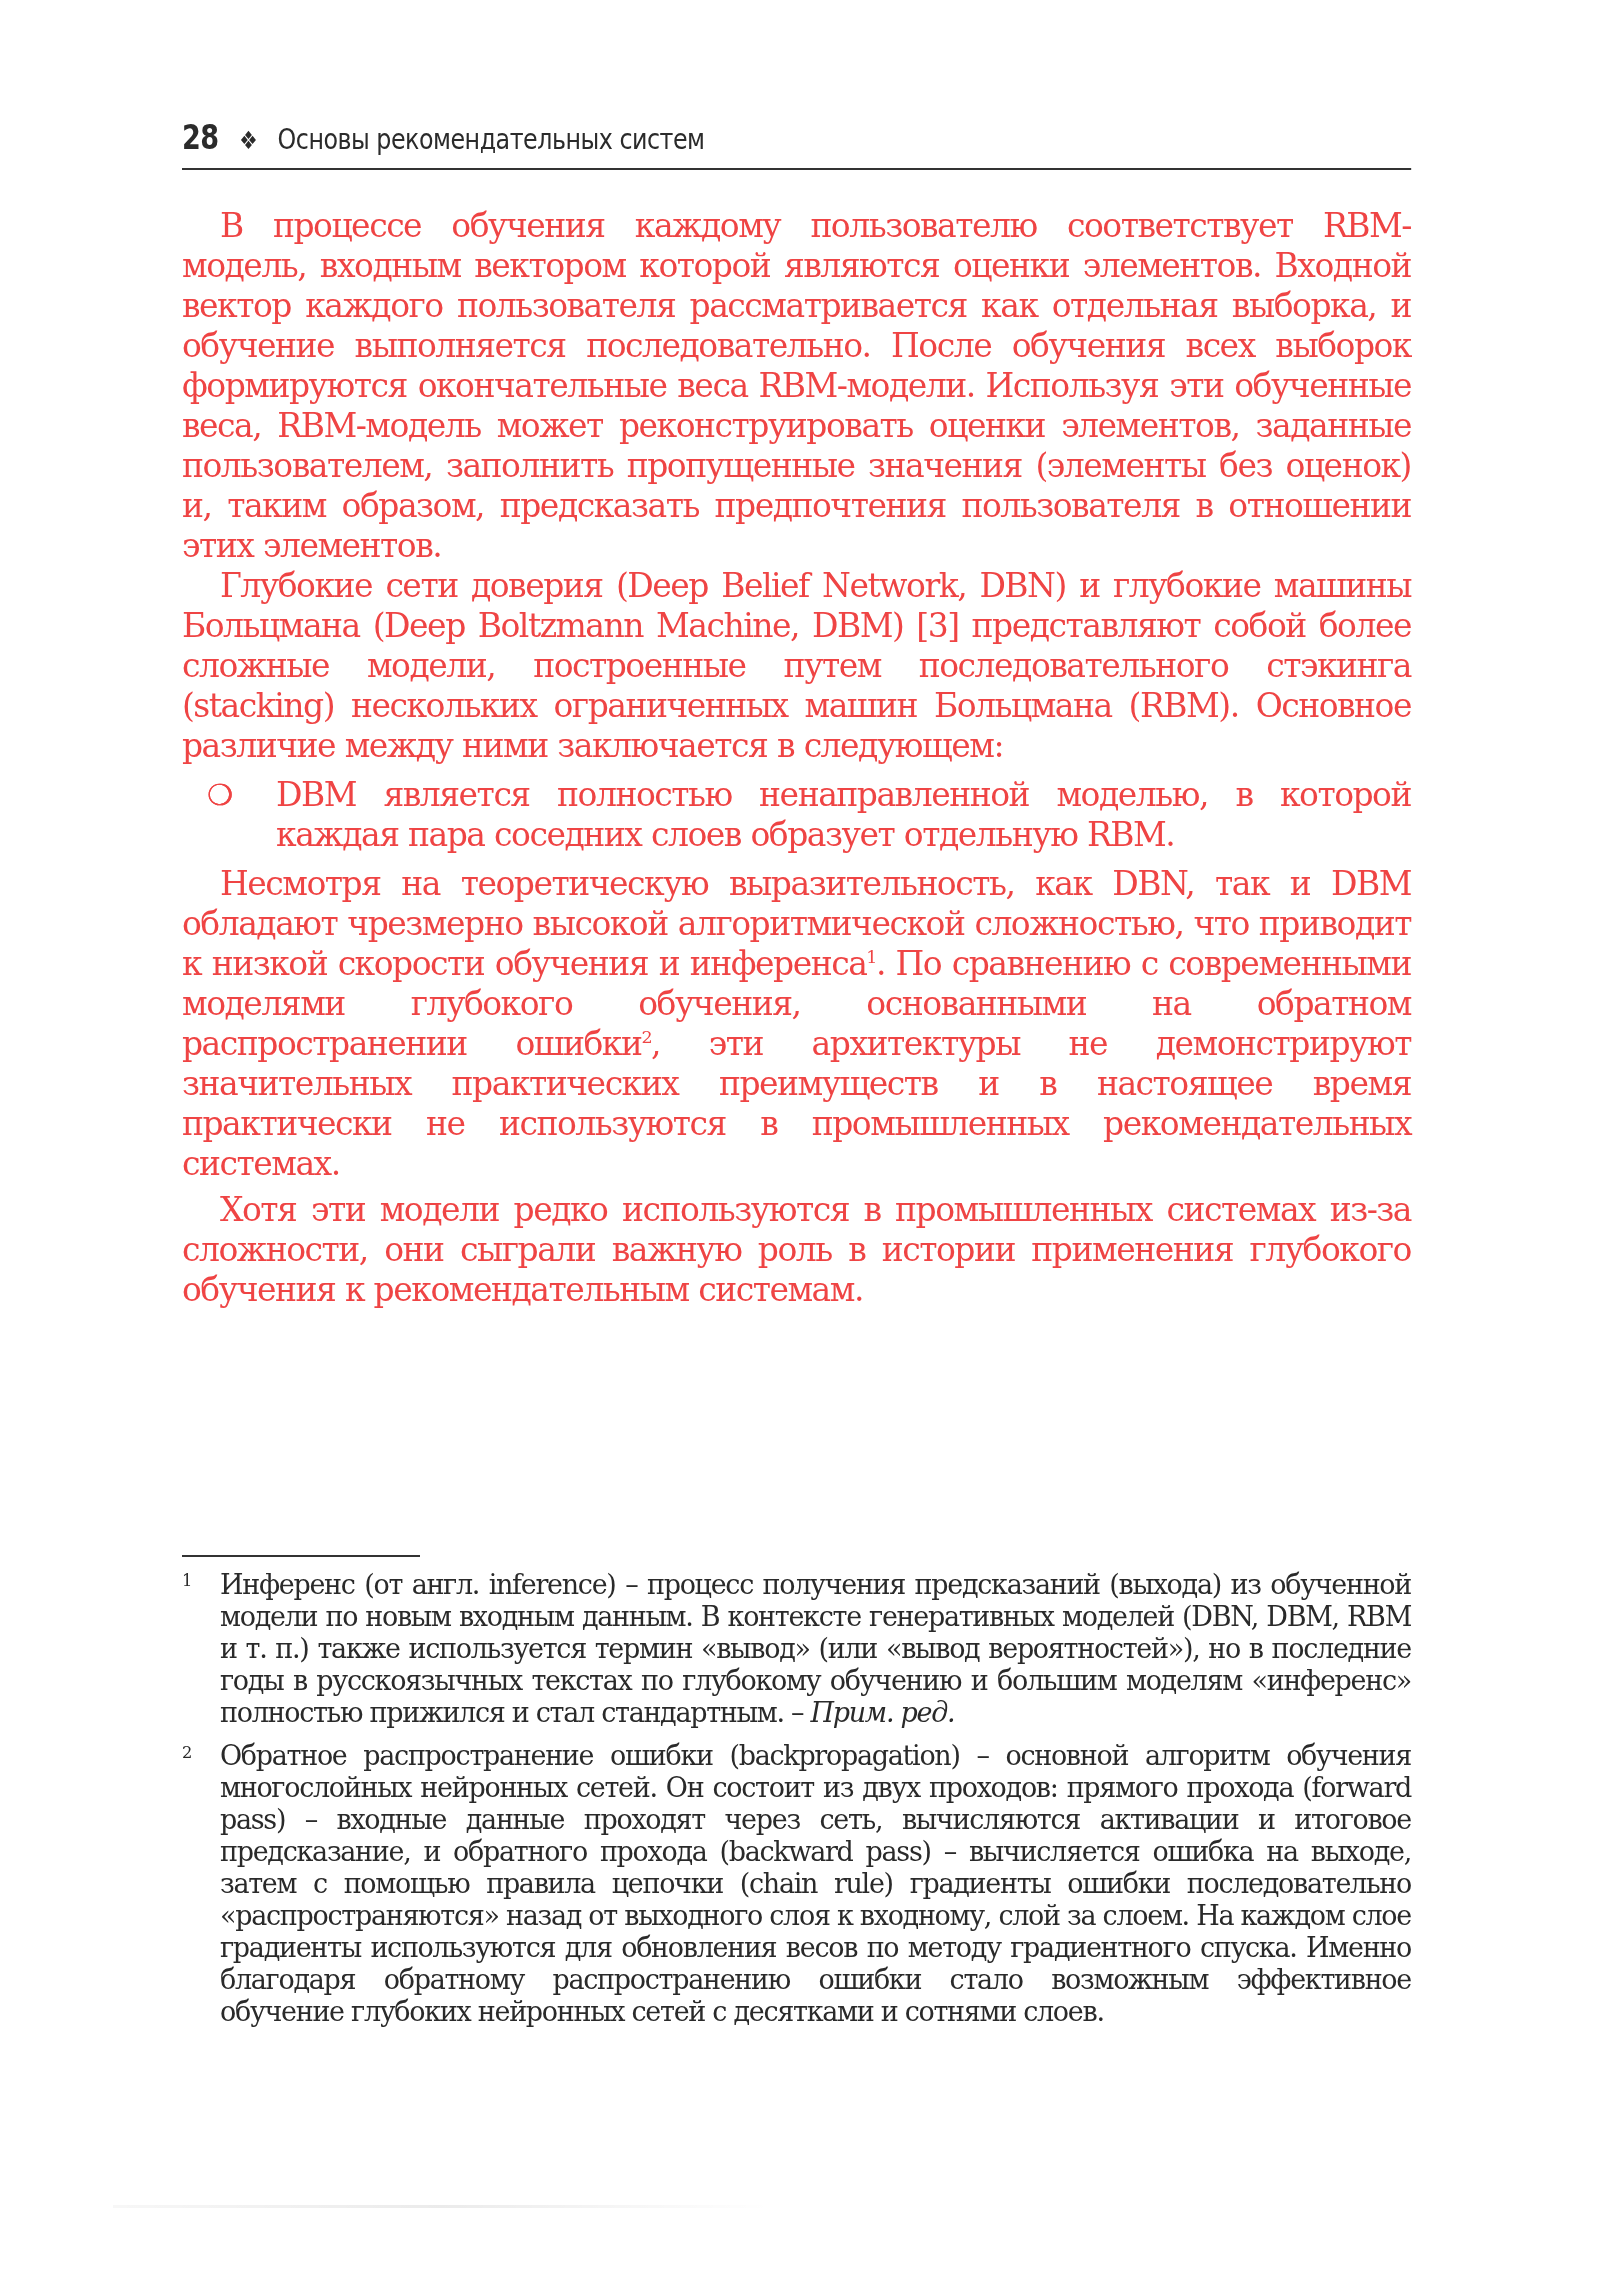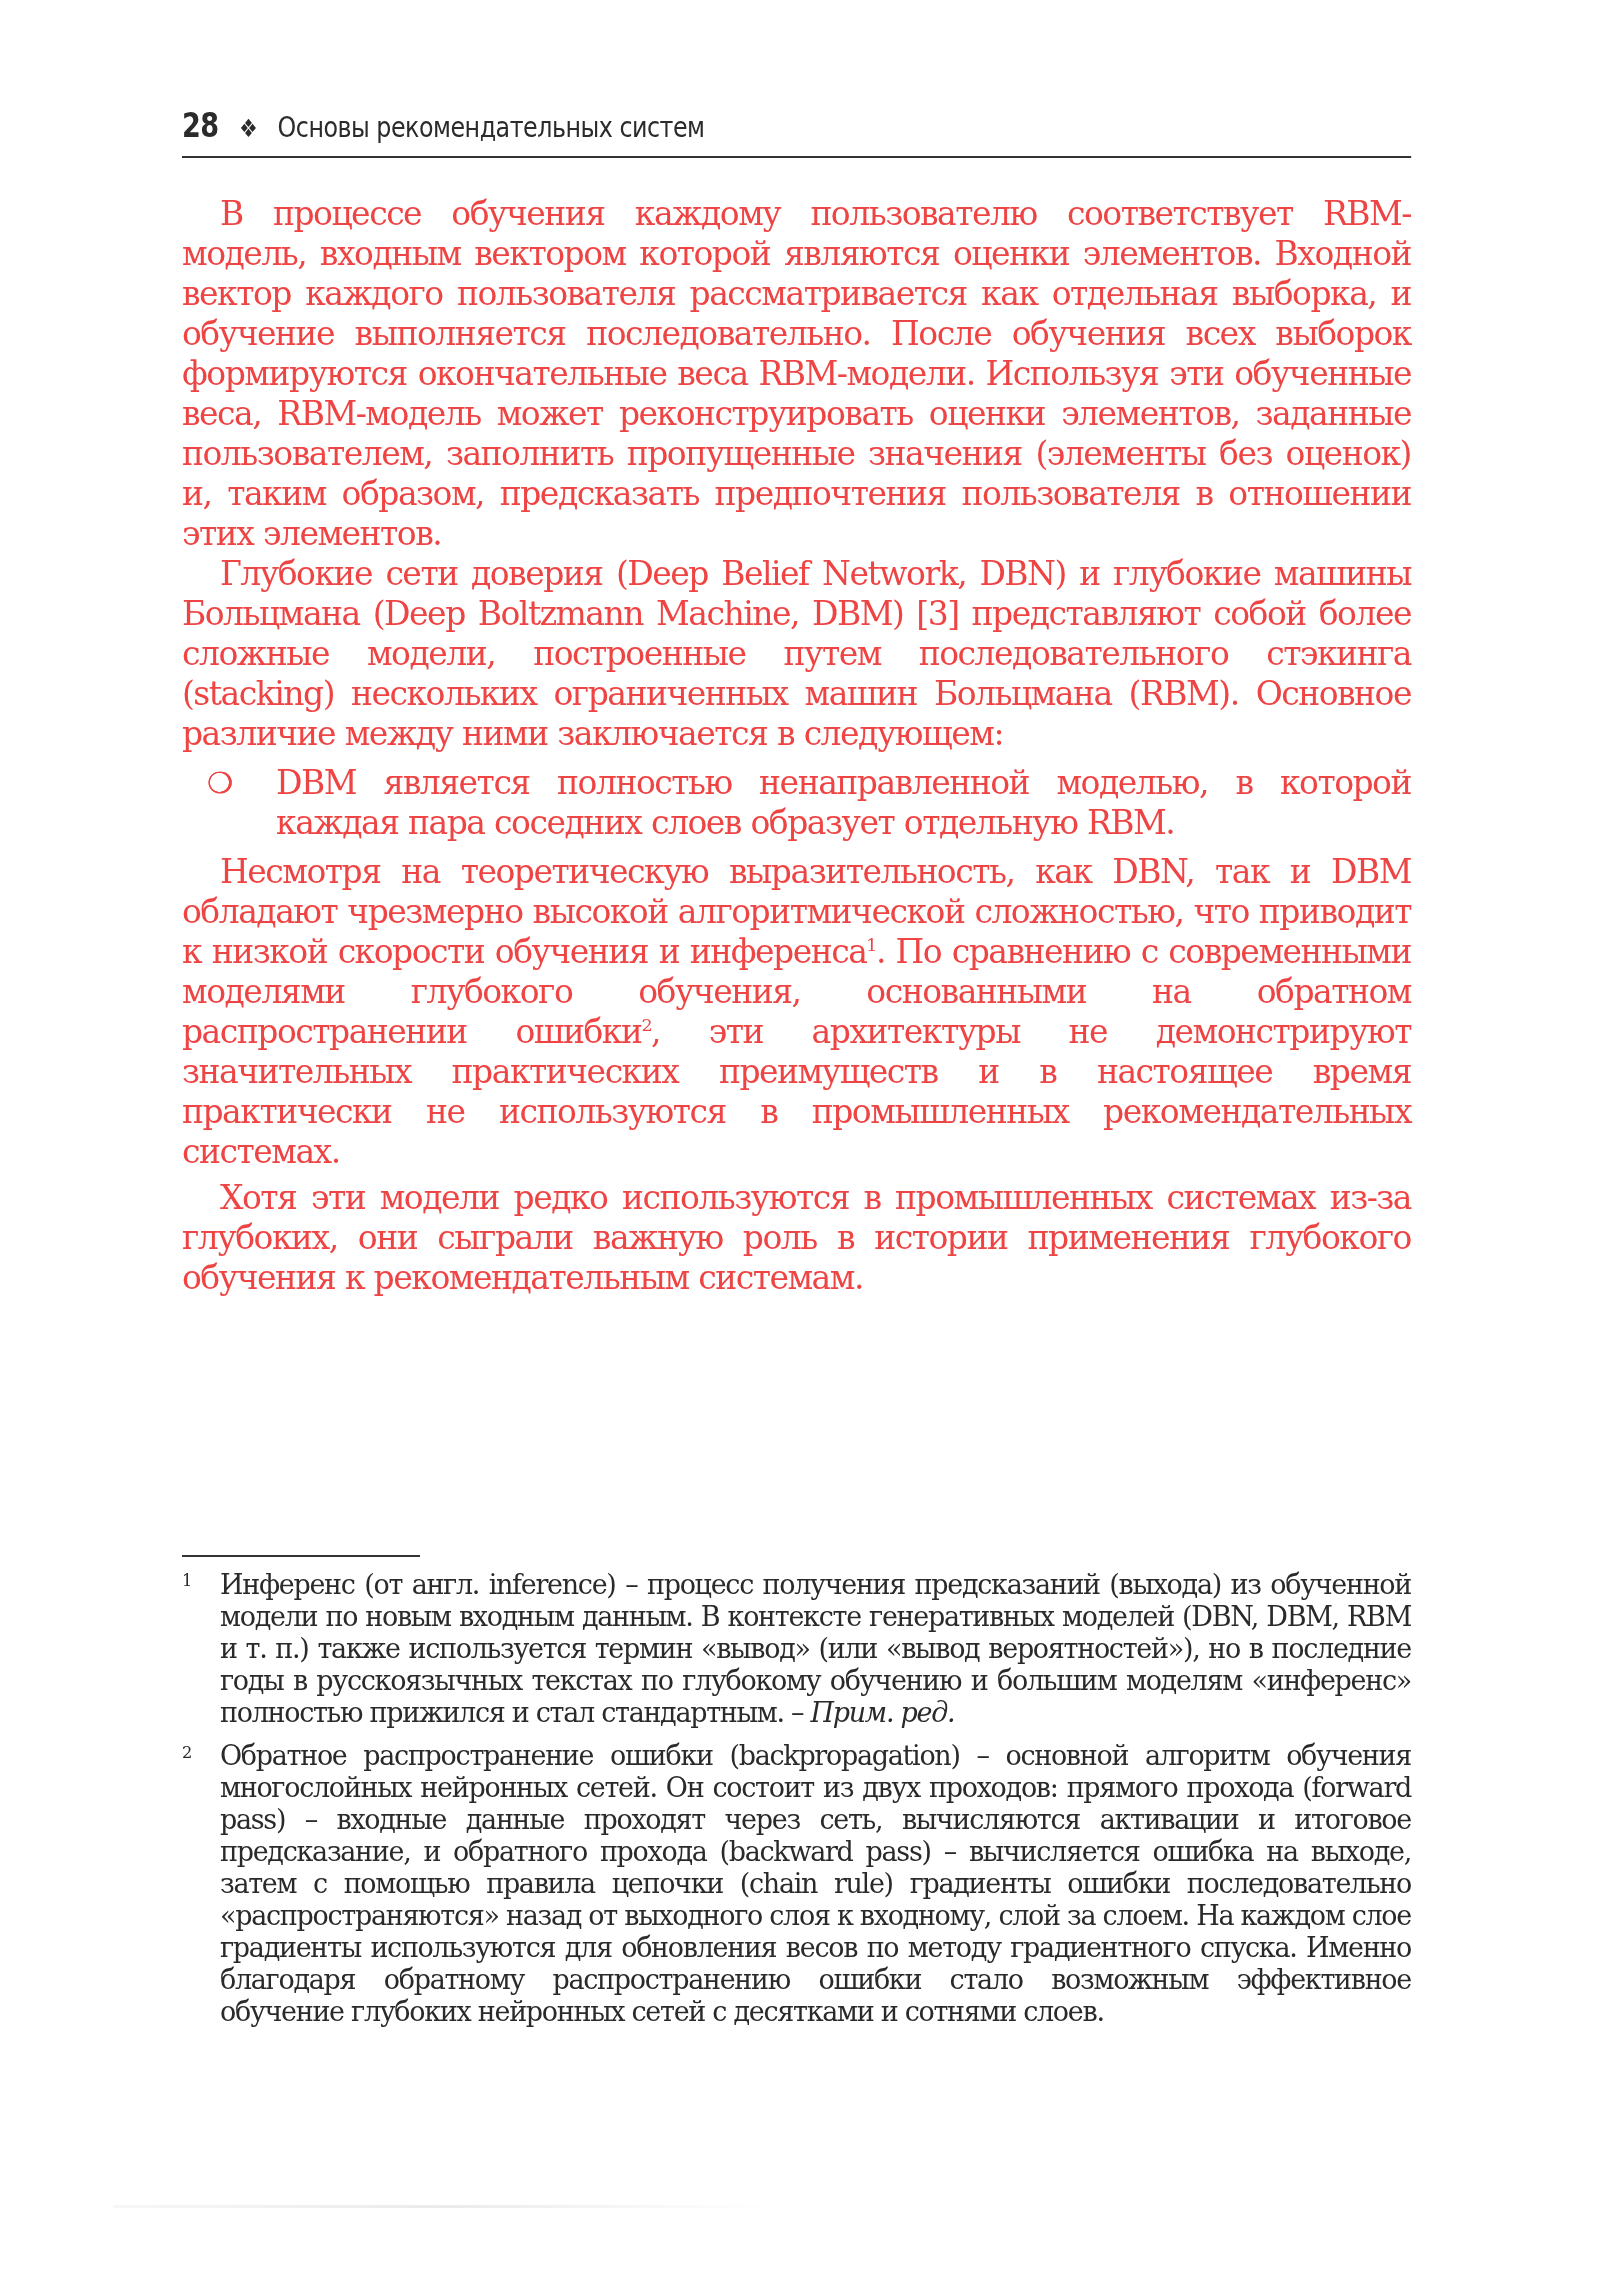--- a/index.html
+++ b/index.html
@@ -1,17 +1,17 @@
 <!DOCTYPE html>
 <html style="font-size:10px"><head>
 <meta charset="utf-8">
 <style>
   html, body { margin: 0; padding: 0; background: #ffffff; }
   body { width: 1623px; height: 2295px; position: relative; overflow: hidden; color: #2a2a2a; }
-  .page { position: absolute; left: 182px; top: 106px; width: 1229px; }
+  .page { position: absolute; left: 182px; top: 118px; width: 1229px; }
   .running-head { display: flex; align-items: baseline; font-family: "DejaVu Sans", sans-serif; font-size: 29px; color: #2b2b2b; padding-bottom: 11.3px; border-bottom: 2.5px solid #333; letter-spacing: -0.6px; transform: scaleX(0.82); transform-origin: left; width: 122%; }
   .running-head .pnum { font-weight: bold; font-size: 33px; margin-right: 25px; }
   .running-head .orn { margin-right: 25px; font-size: 25px; }
   .body-text { margin-top: 36px; font-family: "DejaVu Serif", serif; font-size: 33px; line-height: 40px; text-align: justify; color: #ef4444; letter-spacing: -1.5px; word-spacing: 0.6px; }
   .body-text p { margin: 0; text-indent: 38px; }
   .body-text p.gap { margin-top: 6.3px; }
   .bullets { list-style: none; margin: 8.8px 0 8.8px 0; padding: 0; }
   .bullets li { position: relative; padding-left: 94px; }
   .bullets li .bul { position: absolute; left: 25px; top: 0; font-size: 29px; font-weight: bold; font-family: "DejaVu Sans", sans-serif; }
   sup { font-size: 17.5px; line-height: 0; vertical-align: super; }
@@ -39,21 +39,21 @@
     <ul class="bullets">
       <li>
         <span class="bul">❍</span>
       </li>
       <li>
         <span class="bul">❍</span>
         <span>DBM является полностью ненаправленной моделью, в которой каждая пара соседних слоев образует отдельную RBM.</span>
       </li>
     </ul>
     <p><span>Несмотря на теоретическую выразительность, как DBN, так и DBM обладают чрезмерно высокой алгоритмической сложностью, что приводит к низкой скорости обучения и инференса</span><sup>1</sup><span>. По сравнению с современными моделями глубокого обучения, основанными на обратном распространении ошибки</span><sup>2</sup><span>, эти архитектуры не демонстрируют значительных практических преимуществ и в настоящее время практически не используются в промышленных рекомендательных системах.</span></p>
-    <p class="gap">Хотя эти модели редко используются в промышленных системах из-за глубоких, они сыграли важную роль в истории применения глубокого обучения к рекомендательным системам.</p>
+    <p class="gap">Хотя эти модели редко используются в промышленных системах из-за сложности, они сыграли важную роль в истории применения глубокого обучения к рекомендательным системам.</p>
   </div>
 </div>
 
 <div class="fn-rule"></div>
 
 <div class="footnotes" style="top: 1569px;">
   <div class="fn">
     <span class="fnum">1</span>
     <span>Инференс (от англ. inference) – процесс получения предсказаний (выхода) из обученной модели по новым входным данным. В контексте генеративных моделей (DBN, DBM, RBM и т. п.) также используется термин «вывод» (или «вывод вероятностей»), но в последние годы в русскоязычных текстах по глубокому обучению и большим моделям «инференс» полностью прижился и стал стандартным. – </span><em>Прим. ред.</em>
   </div>

